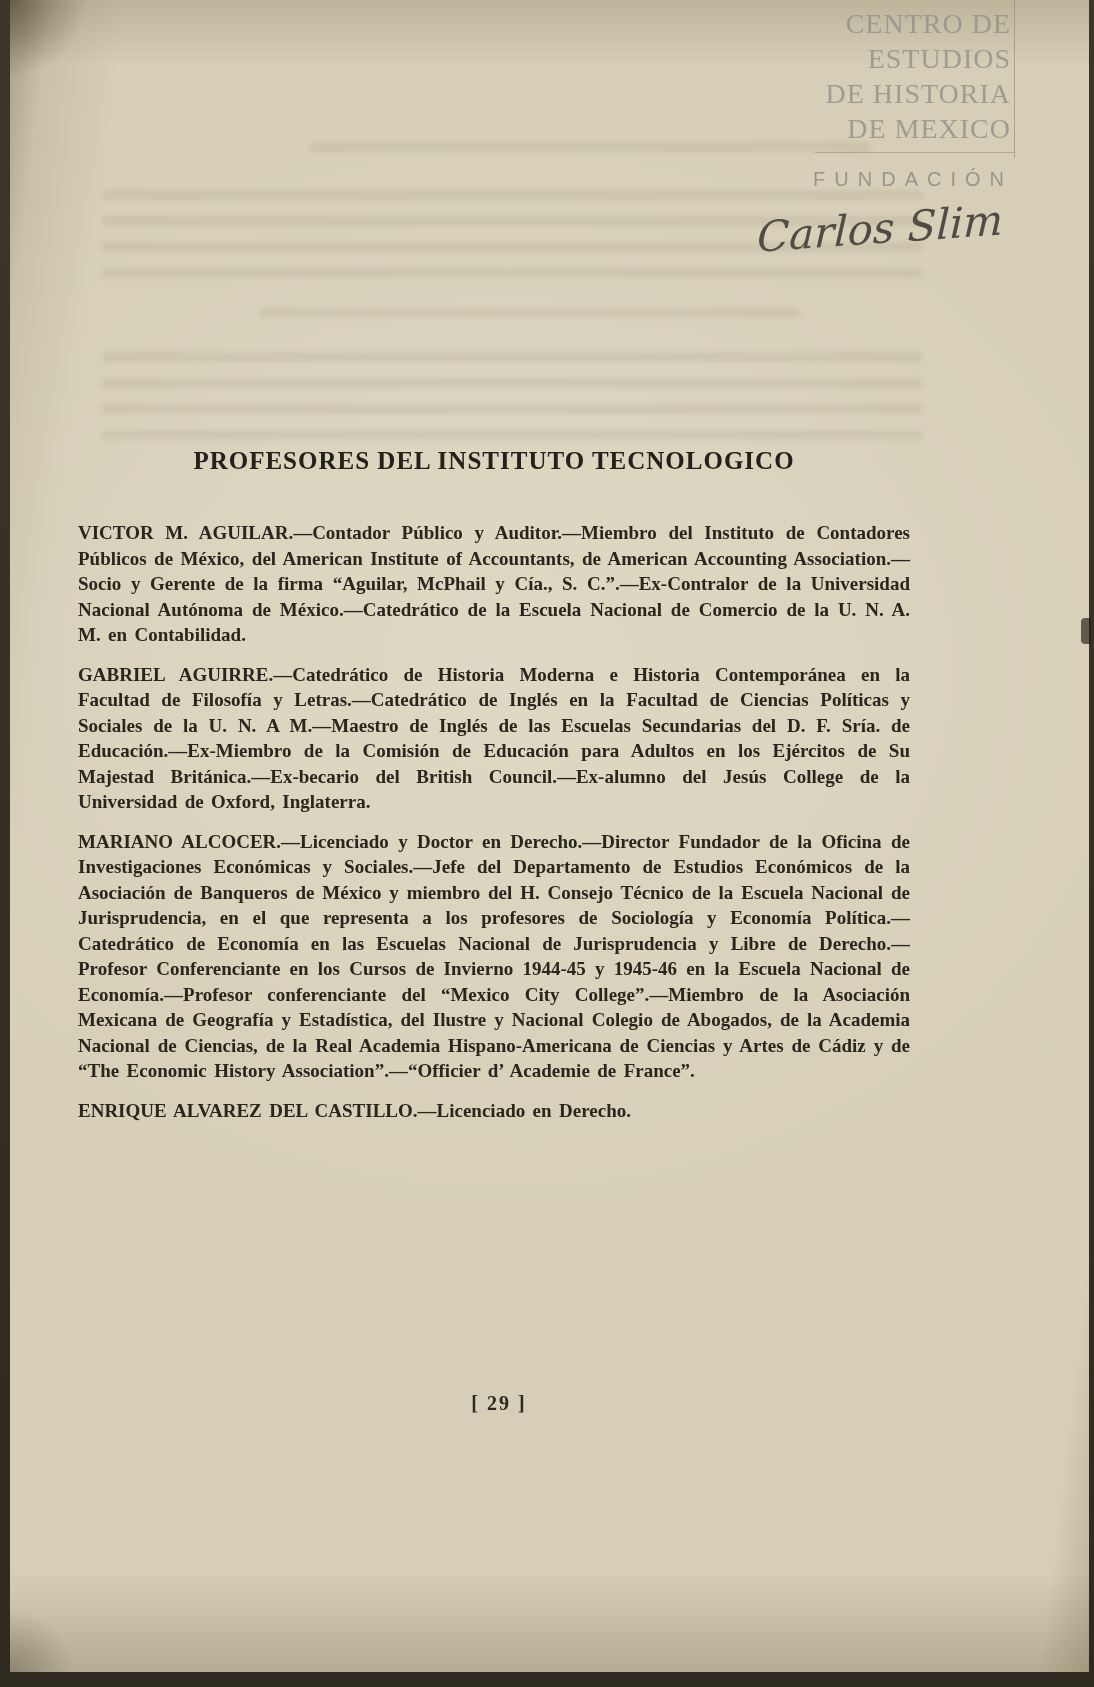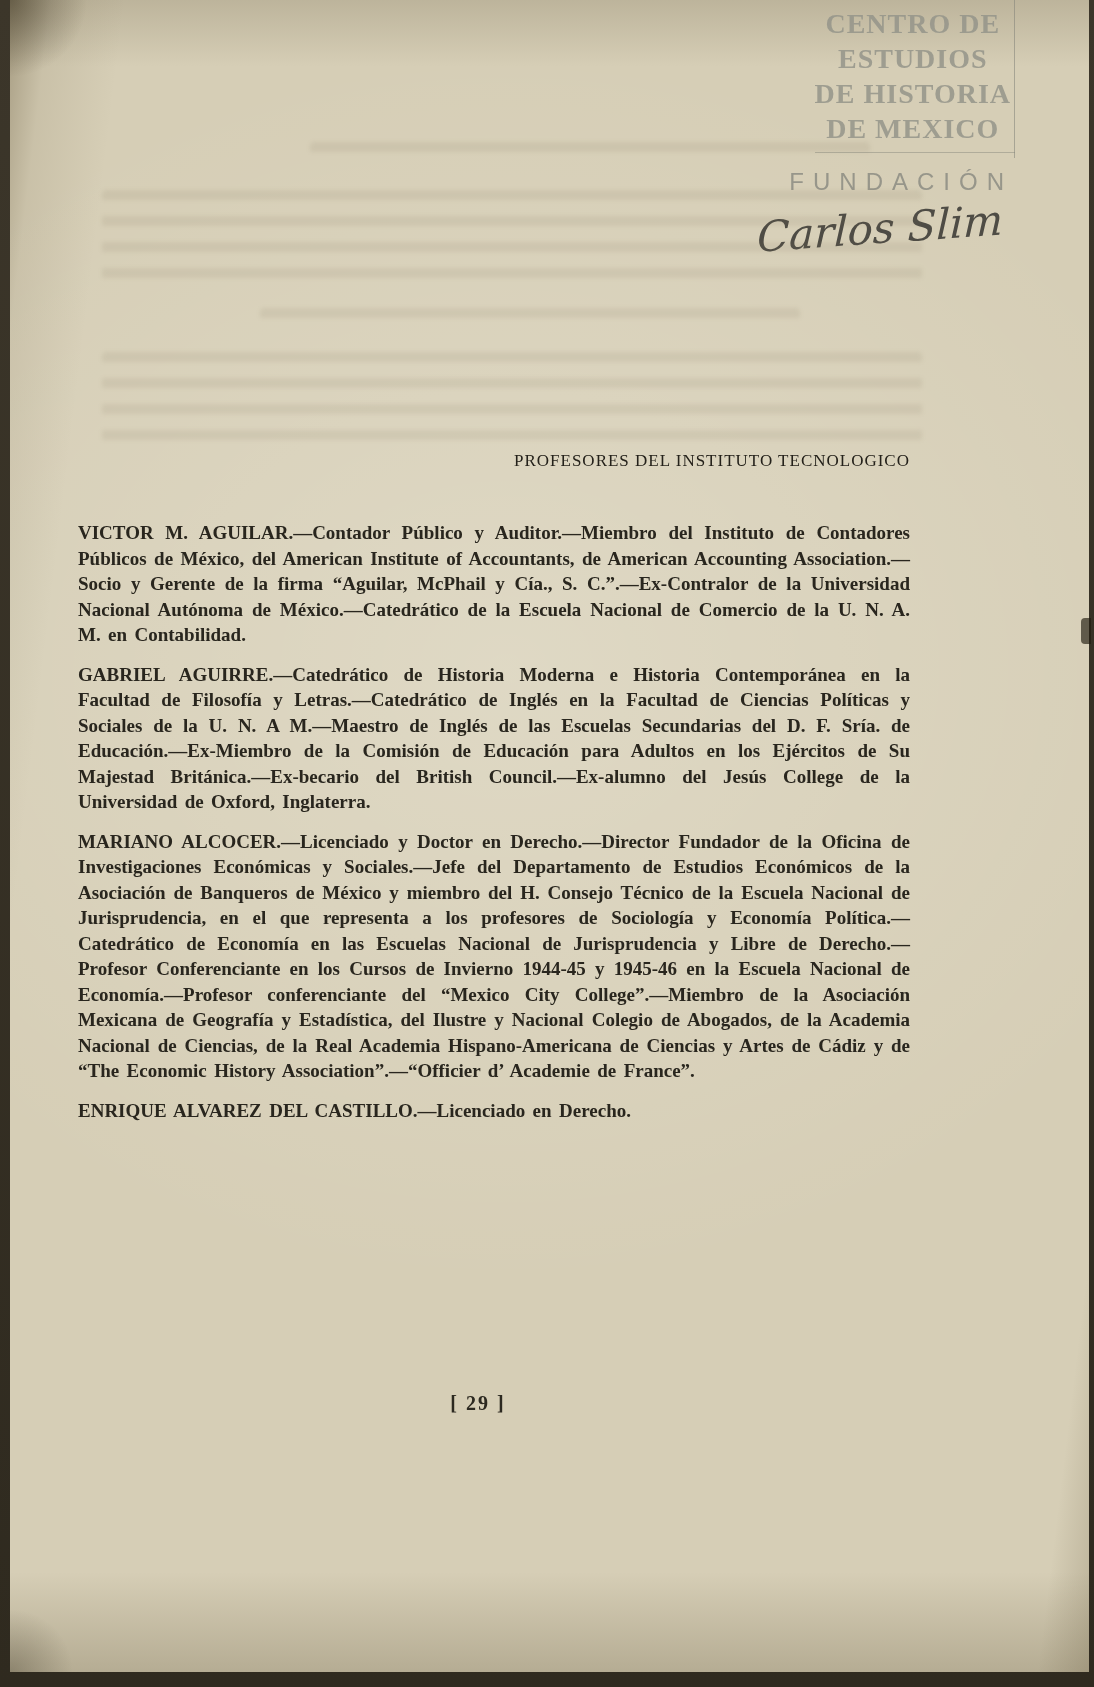--- a/index.html
+++ b/index.html
@@ -25,24 +25,23 @@
       linear-gradient(97deg, rgba(92,78,48,0.38) 0%, rgba(92,78,48,0.10) 3.2%, rgba(0,0,0,0) 9%),
       linear-gradient(180deg, rgba(88,76,48,0.20) 0%, rgba(0,0,0,0) 4%),
       linear-gradient(0deg, rgba(88,76,48,0.26) 0%, rgba(0,0,0,0) 6%),
       linear-gradient(277deg, rgba(88,76,48,0.22) 0%, rgba(0,0,0,0) 4%),
       #d6ceb6;
   }
   
   .stamp {
     position: absolute;
     top: 6px; right: 78px;
-    text-align: center;
+    text-align: right;
     color: rgba(148,148,138,0.85);
     font-family: "Liberation Serif", "DejaVu Serif", serif;
-    font-weight: bold;
   }
   .stamp-line {
     font-size: 28px;
     line-height: 35px;
     letter-spacing: 1px;
   }
   .stamp-rule-v {
     position: absolute;
     top: 0; right: 74px;
     width: 1px; height: 158px;
@@ -51,21 +50,21 @@
   .stamp-rule-h {
     position: absolute;
     top: 152px; right: 74px;
     width: 200px; height: 1px;
     background: rgba(130,130,120,0.45);
   }
   .foundation {
     position: absolute;
     top: 168px; right: 76px;
     font-family: "Liberation Sans", sans-serif;
-    font-size: 24px;
+    font-size: 20px;
     letter-spacing: 9px;
     color: rgba(140,140,130,0.85);
     white-space: nowrap;
   }
   .signature {
     position: absolute;
     top: 204px; right: 86px;
     font-family: "DejaVu Serif", "Liberation Serif", serif;
     font-style: italic;
     font-size: 42px;
@@ -96,39 +95,39 @@
   }
   
   .content {
     position: absolute;
     top: 446px; left: 68px;
     width: 832px;
     color: #27241c;
   }
   .doc-title {
     margin: 0 0 44px 0;
-    text-align: right;
-    font-size: 17px;
+    text-align: center;
+    font-size: 25px;
     line-height: 30px;
-    font-weight: 400;
+    font-weight: 700;
     letter-spacing: 1px;
     color: #24211a;
   }
   .para {
     margin: 9px 0 14px 0;
     font-size: 19px;
     line-height: 25.5px;
     font-weight: 600;
     text-align: justify;
     word-spacing: 0.14em;
     color: #29261e;
   }
   .page-number {
     position: absolute;
-    top: 1392px; left: 52px;
+    top: 1392px; left: 73px;
     width: 832px;
     text-align: center;
     font-size: 20px;
     font-weight: 600;
     color: #2c2920;
     letter-spacing: 2px;
   }
 </style>
 </head>
 <body>

